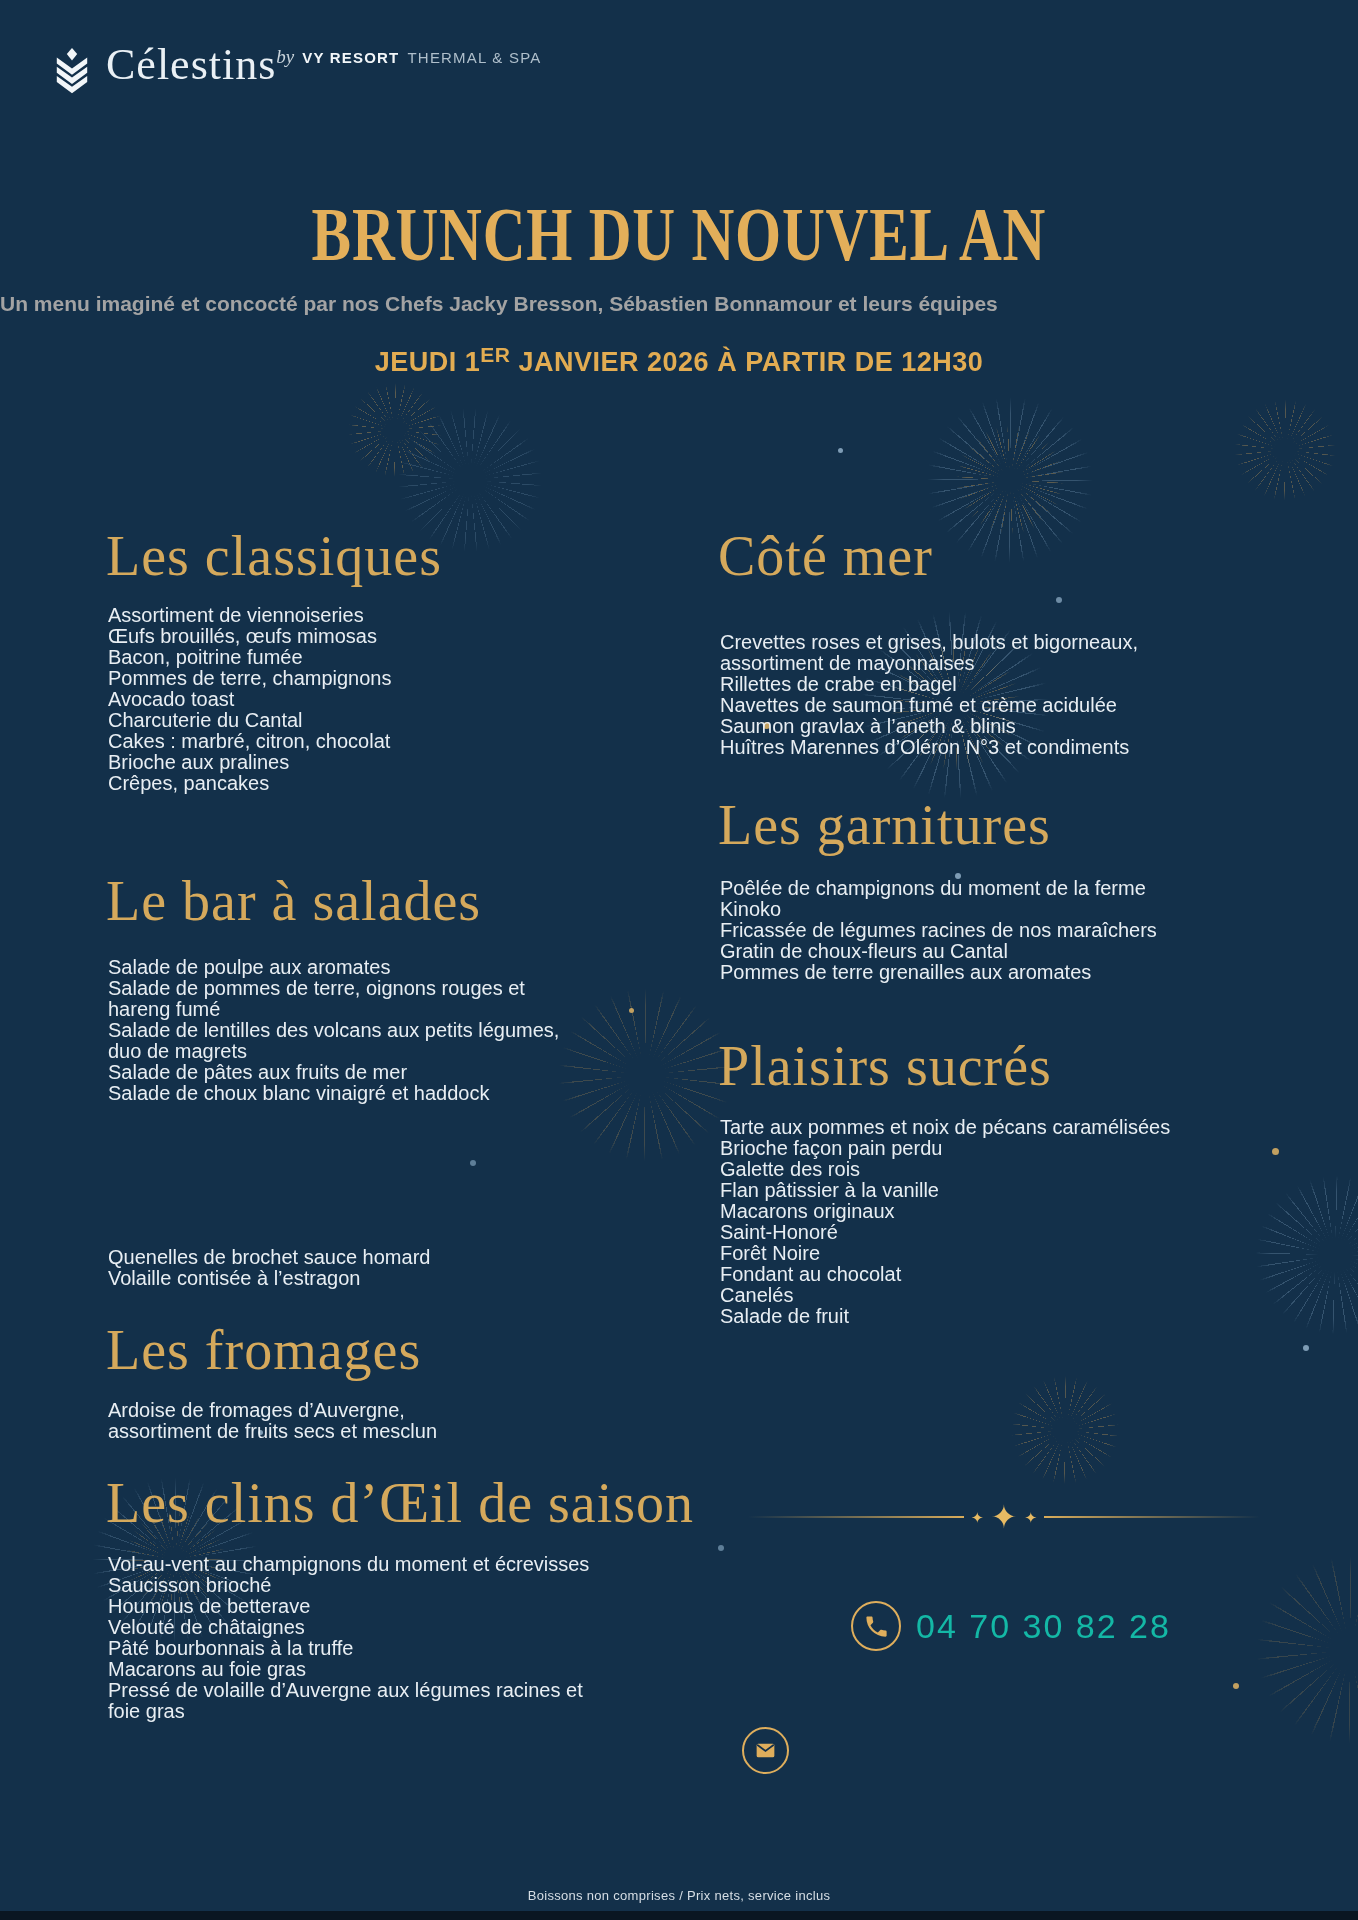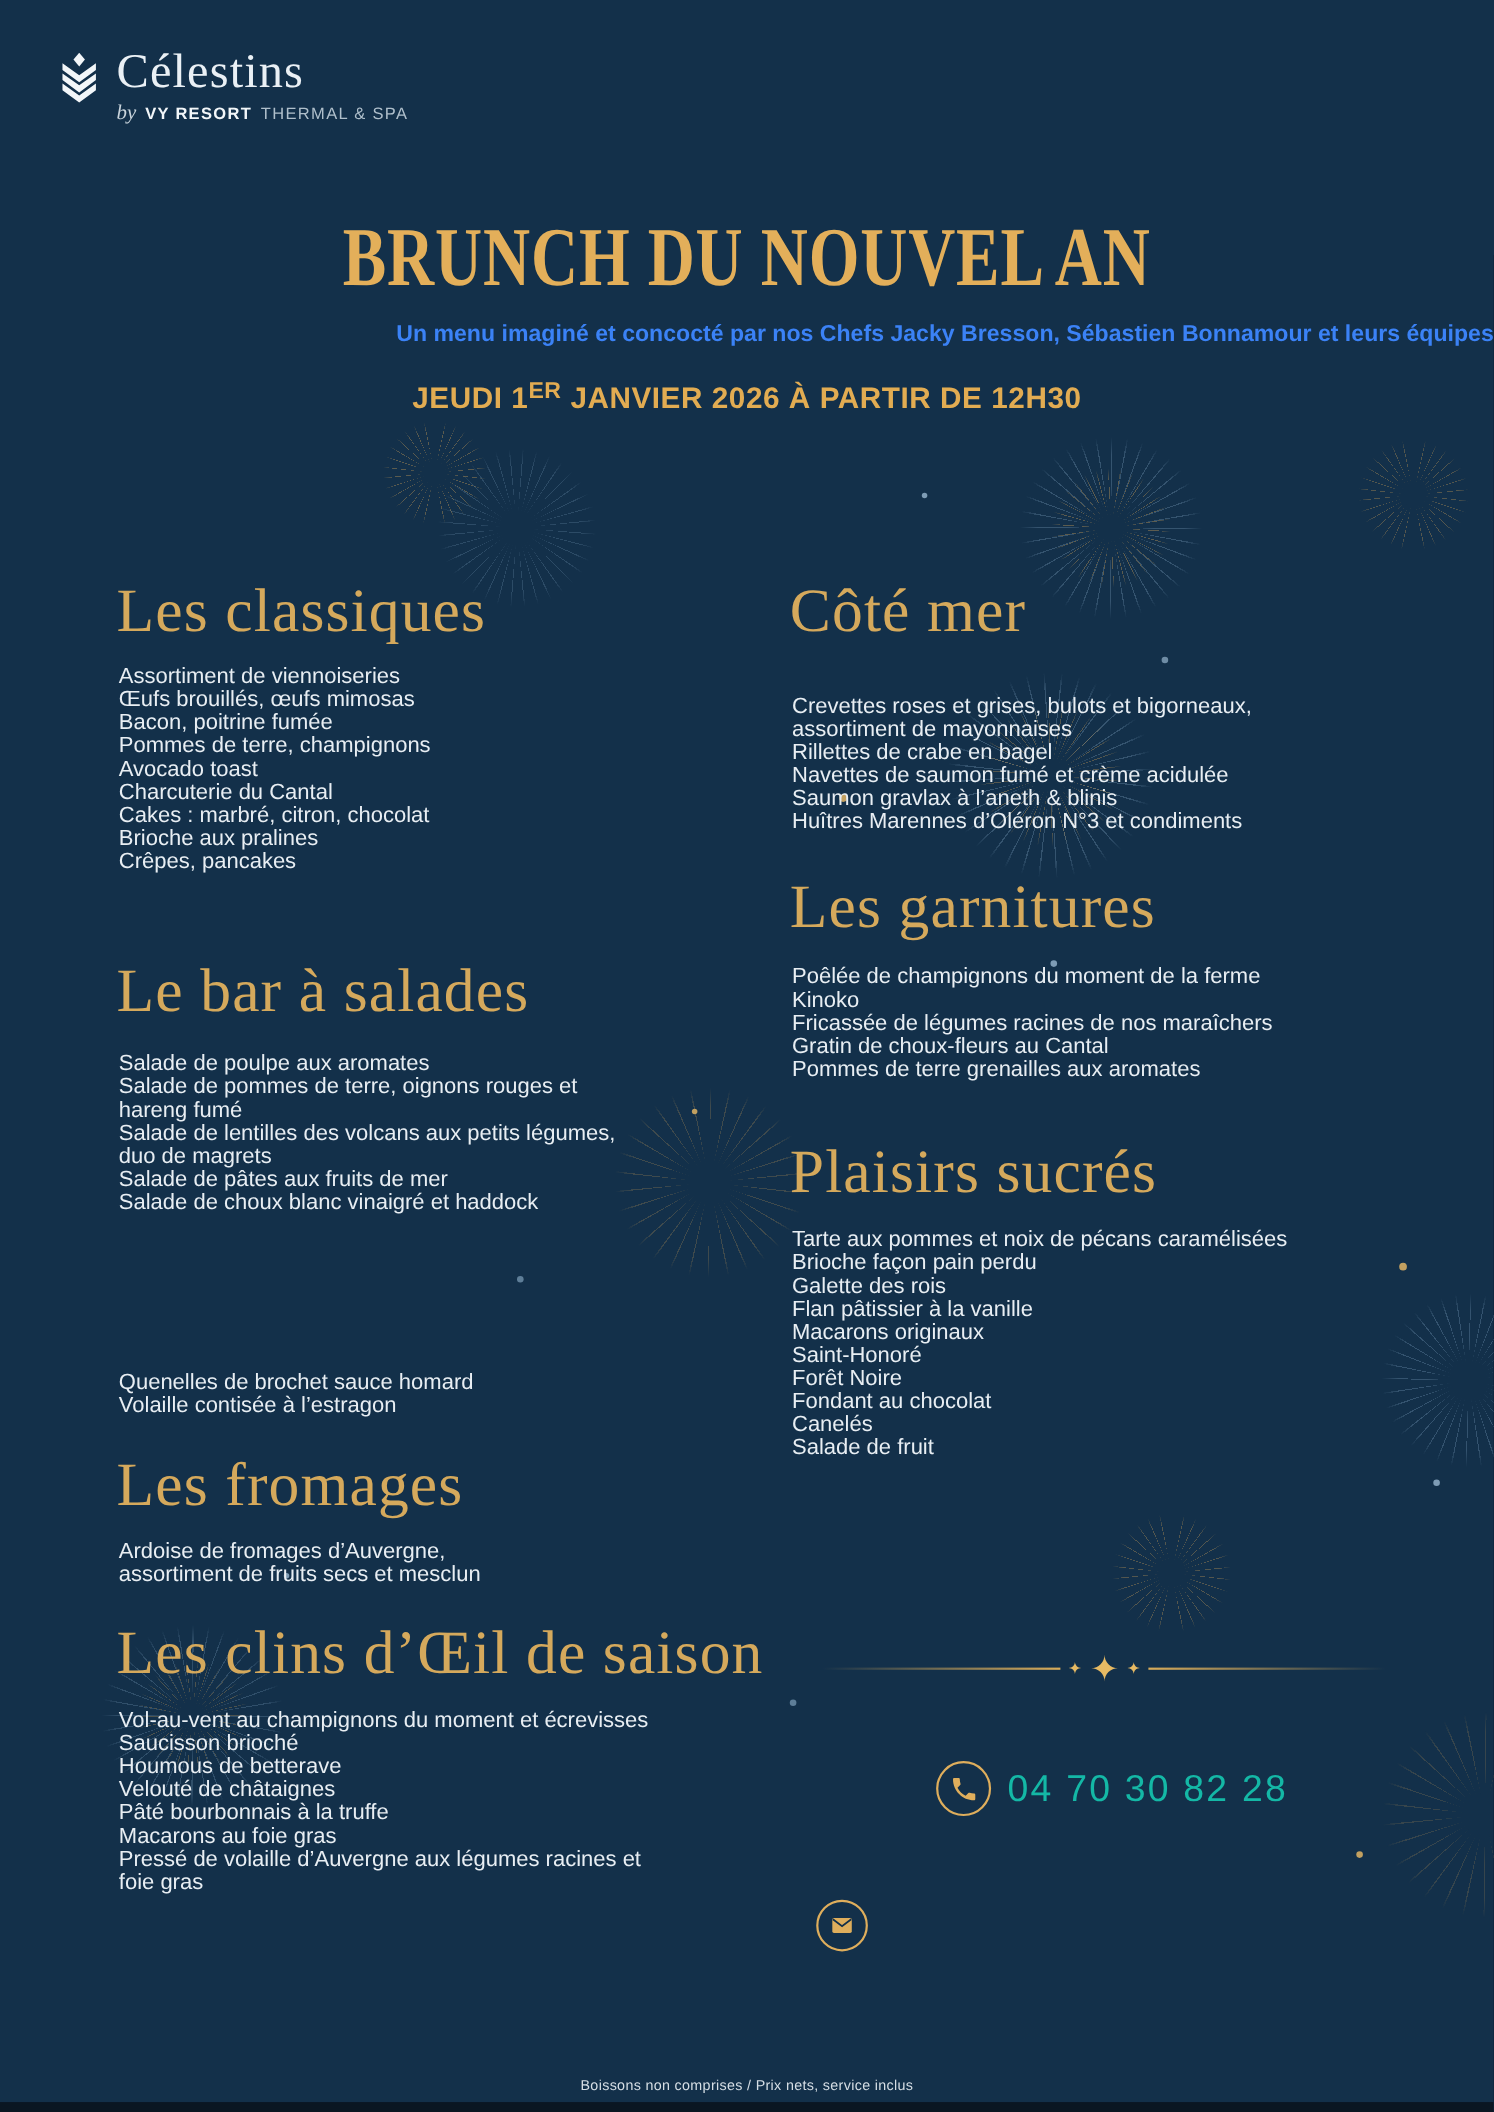--- a/index.html
+++ b/index.html
@@ -6,31 +6,31 @@
   .page{
     position:relative;width:1358px;height:1920px;margin:0 auto;
     background:#13304A;overflow:hidden;
     font-family:"Liberation Sans",sans-serif;
     -webkit-font-smoothing:antialiased;
   }
   
   .logo{position:absolute;left:52px;top:42px;display:flex;align-items:flex-start;gap:14px;}
   .logo-mark{width:40px;height:46px;flex:0 0 auto;margin-top:6px;}
   .logo-mark path{fill:#F2F6F9;}
-  .logo-text{display:flex;flex-direction:column;}
+  .logo-text{display:flex;flex-direction:row;}
   .brand{font-family:"Liberation Serif",serif;font-weight:400;font-size:44px;line-height:46px;color:#EAF0F5;letter-spacing:1px;}
   .byline{margin-top:4px;font-size:15px;letter-spacing:1.2px;color:#DDE5EB;display:flex;align-items:baseline;gap:8px;}
   .byline .by{font-family:"Liberation Serif",serif;font-style:italic;font-size:19px;letter-spacing:0;color:#C9D4DC;}
   .byline .resort{font-weight:700;color:#F2F6F9;}
   .byline .suffix{font-weight:400;color:#AFBfCB;}
   
   .title{position:absolute;top:196px;left:0;width:100%;text-align:center;margin:0;
     color:#E3AF5A;font-family:"Liberation Serif",serif;font-weight:700;font-size:76px;line-height:76px;white-space:nowrap;}
   .title .squeeze{display:inline-block;transform:scaleX(0.78);transform-origin:center;letter-spacing:1px;}
-  .subtitle{position:absolute;top:292px;left:0;width:100%;text-align:right;color:#3b82f6;font-size:21px;font-weight:700;}
+  .subtitle{position:absolute;top:292px;left:0;width:100%;text-align:left;color:#a3a3a3;font-size:21px;font-weight:700;}
   .date{position:absolute;top:347px;left:0;width:100%;text-align:center;color:#E2AC52;font-size:27px;font-weight:700;letter-spacing:.5px;}
   .date .sup{font-size:21px;position:relative;top:-9px;}
   .prices{position:absolute;top:424px;left:0;width:100%;text-align:center;color:#F1F5F8;font-size:20px;line-height:29px;}
   
   .shead{position:absolute;margin:0;font-family:"Liberation Serif",serif;font-weight:400;
     color:#D5A95C;font-size:56px;line-height:64px;letter-spacing:1px;white-space:nowrap;}
   .items{position:absolute;margin:0;color:#E8EEF3;font-size:20px;line-height:21px;white-space:pre-line;width:600px;}
   
   .divider{position:absolute;left:748px;top:1504px;width:512px;height:26px;display:flex;align-items:center;gap:7px;}
   .dline{flex:1;height:2px;}

